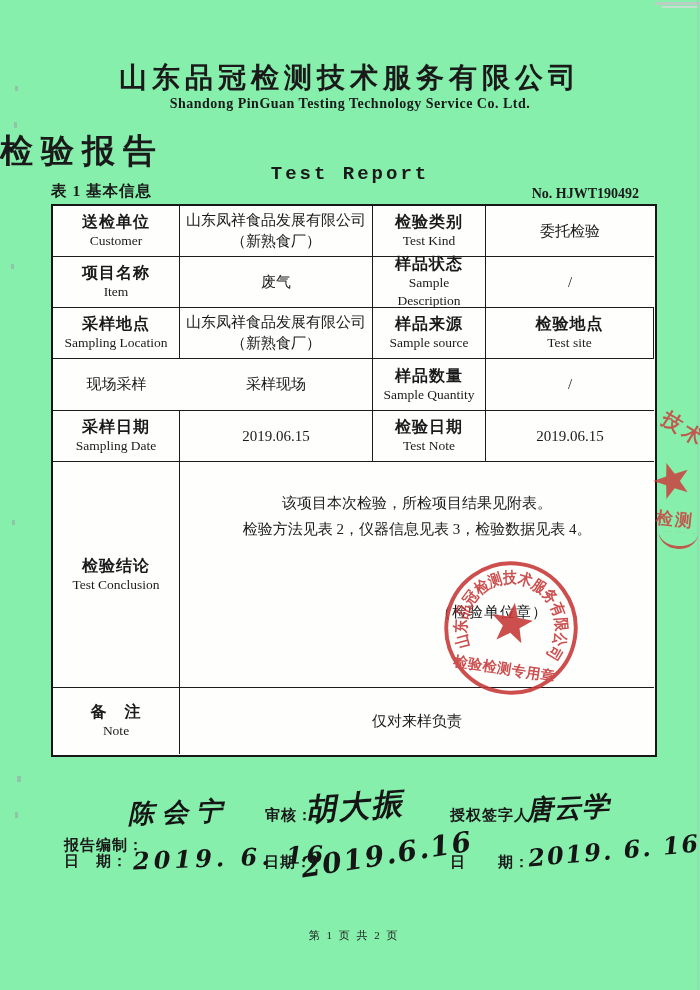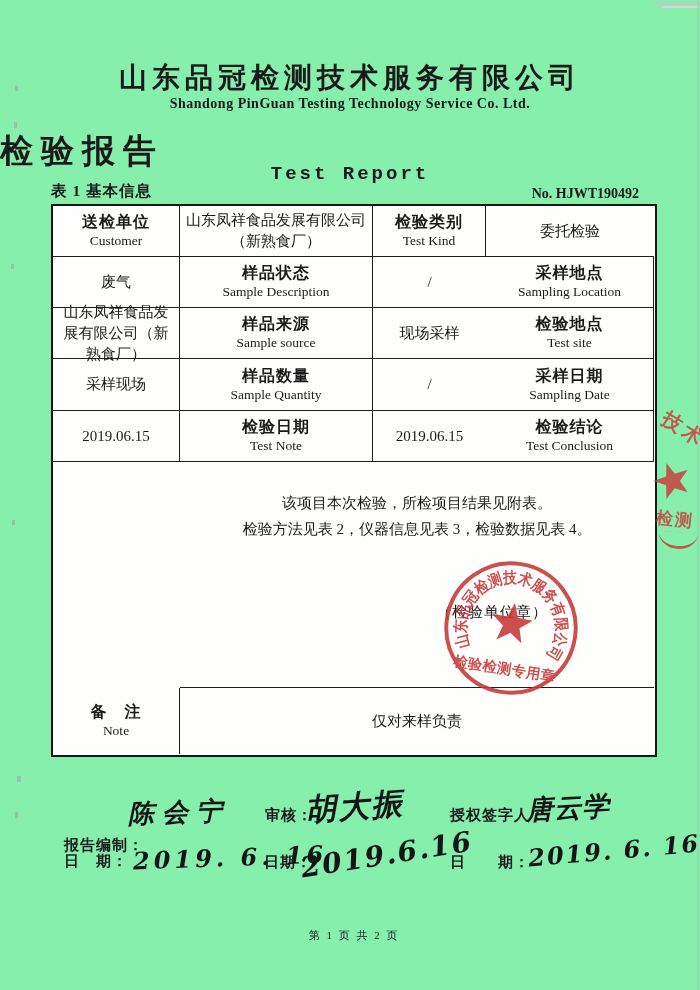--- a/index.html
+++ b/index.html
@@ -88,20 +88,24 @@
         <span>山东凤祥食品发展有限公司（新熟食厂）</span>
       </div>
     <div class="cell lab">
         <span class="cn">检验类别</span>
         <span class="en">Test Kind</span>
       </div>
     <div class="cell val c4">
         <span>委托检验</span>
       </div>
 
+    <div class="cell lab">
+        <span class="cn">项目名称</span>
+        <span class="en">Item</span>
+      </div>
     <div class="cell val">
         <span>废气</span>
       </div>
     <div class="cell lab">
         <span class="cn">样品状态</span>
         <span class="en">Sample Description</span>
       </div>
     <div class="cell val c4">
         <span>/</span>
       </div>
@@ -110,27 +114,27 @@
         <span class="cn">采样地点</span>
         <span class="en">Sampling Location</span>
       </div>
     <div class="cell val">
         <span>山东凤祥食品发展有限公司（新熟食厂）</span>
       </div>
     <div class="cell lab">
         <span class="cn">样品来源</span>
         <span class="en">Sample source</span>
       </div>
-    <div class="cell val c4">
-        <span>现场采样</span>
-      </div>
-
     <div class="cell lab">
         <span class="cn">检验地点</span>
         <span class="en">Test site</span>
+      </div>
+
+    <div class="cell val c4">
+        <span>现场采样</span>
       </div>
     <div class="cell val">
         <span>采样现场</span>
       </div>
     <div class="cell lab">
         <span class="cn">样品数量</span>
         <span class="en">Sample Quantity</span>
       </div>
     <div class="cell val c4">
         <span>/</span>

